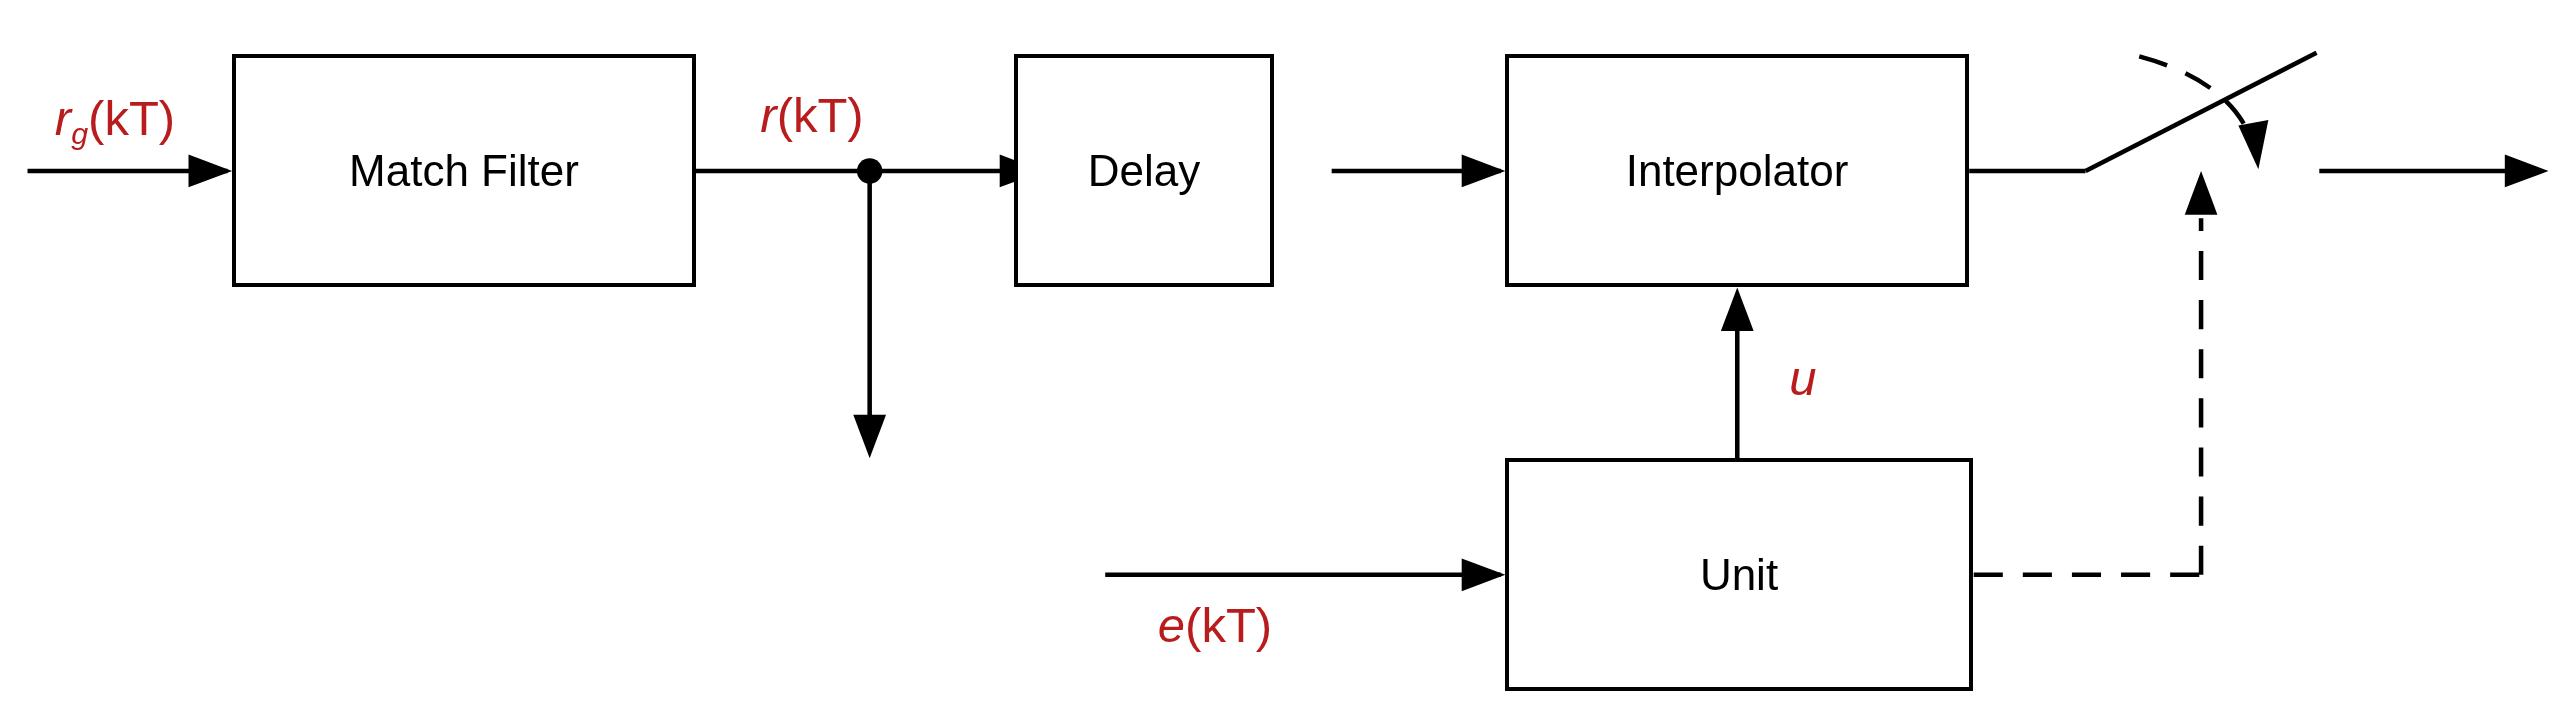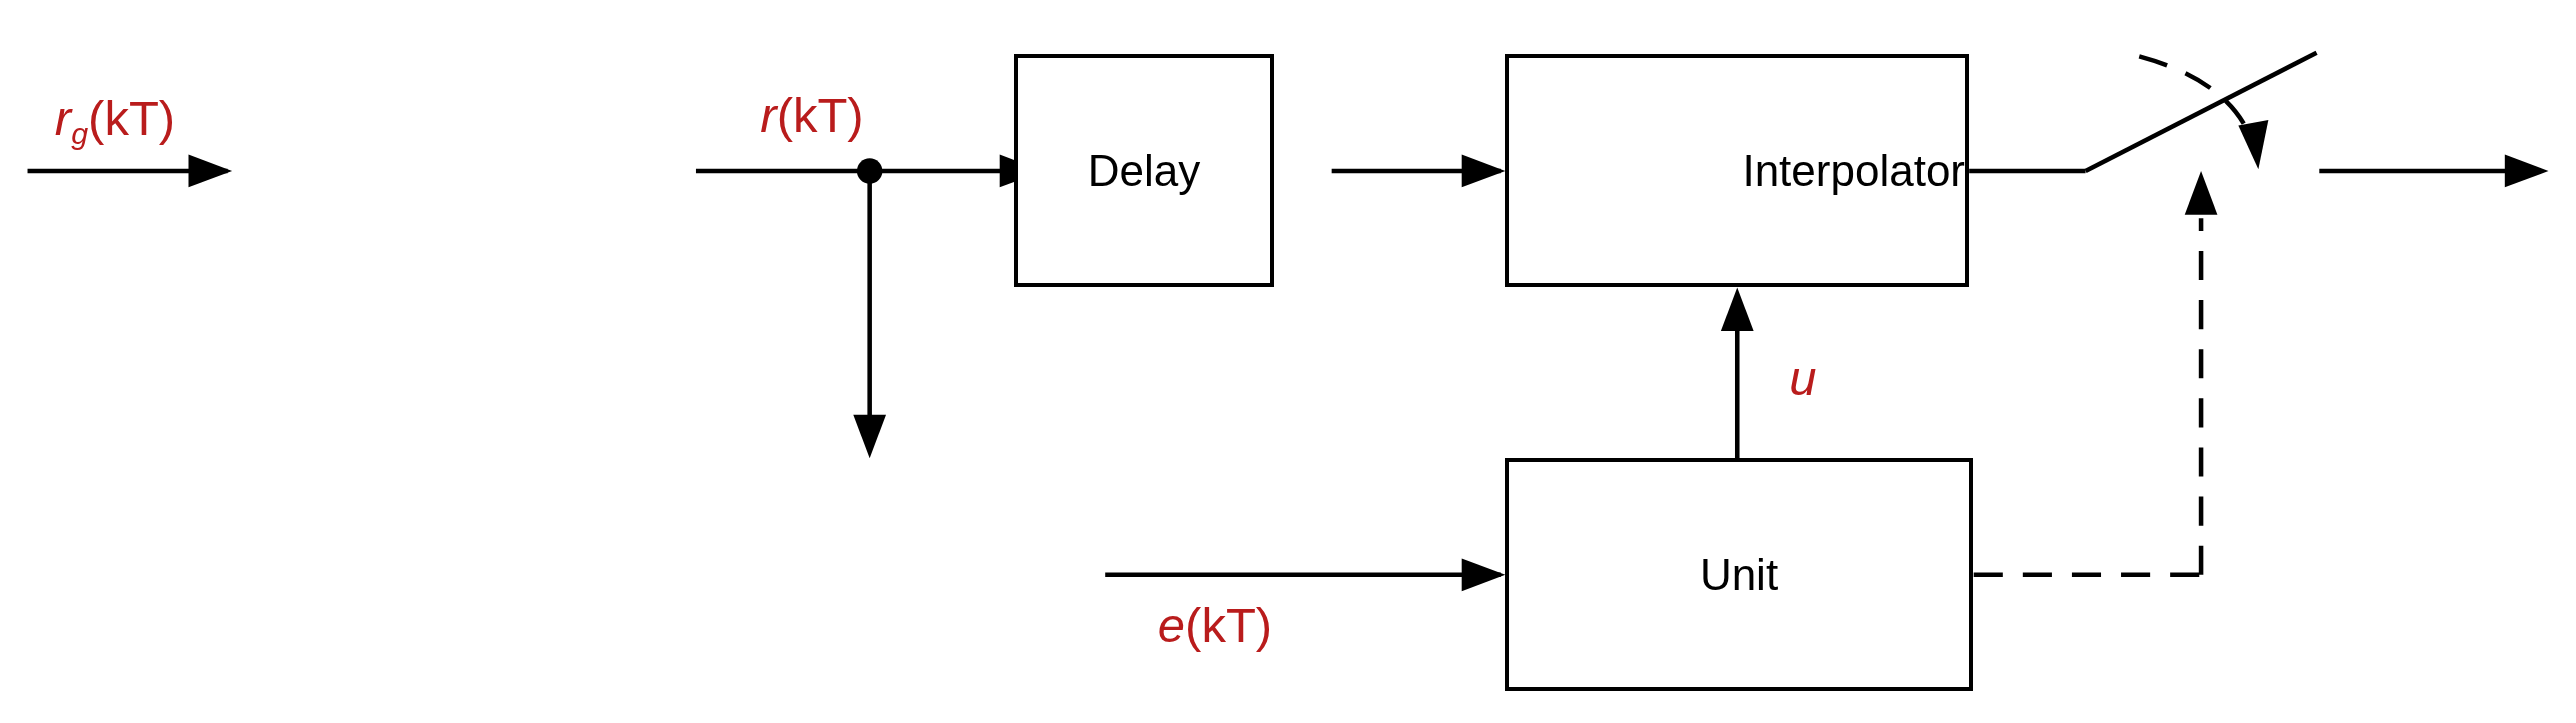--- a/index.html
+++ b/index.html
@@ -91,26 +91,29 @@
     <polygon points="1655,632 1607,614 1607,650"></polygon>
 
     <line x1="1910" y1="504" x2="1910" y2="362"></line>
     <polygon points="1910,316 1892,364 1928,364"></polygon>
 
     <path class="dashed" d="M 2170 632 H 2420"></path>
     <path class="dashed" d="M 2420 632 V 240"></path>
     <polygon points="2420,188 2402,236 2438,236"></polygon>
   </svg>
 
+  <div class="box" style="left:232px; top:54px; width:464px; height:233px;">
+    <span>Match Filter</span>
+  </div>
 
   <div class="box" style="left:1014px; top:54px; width:260px; height:233px;align-items:center;">
     <span>Delay</span>
   </div>
 
-  <div class="box" style="left:1505px; top:54px; width:464px; height:233px;align-items:flex-end;">
+  <div class="box" style="left:1505px; top:54px; width:464px; height:233px;">
     <span>Interpolator</span>
   </div>
 
 
   <div class="box" style="left:1505px; top:458px; width:468px; height:233px;">
     <span>Unit</span>
   </div>
 
   <div class="siglabel" style="left:115px; top:118px;">
     <span class="ital">r</span><sub class="sub">g</sub><span>(kT)</span>

